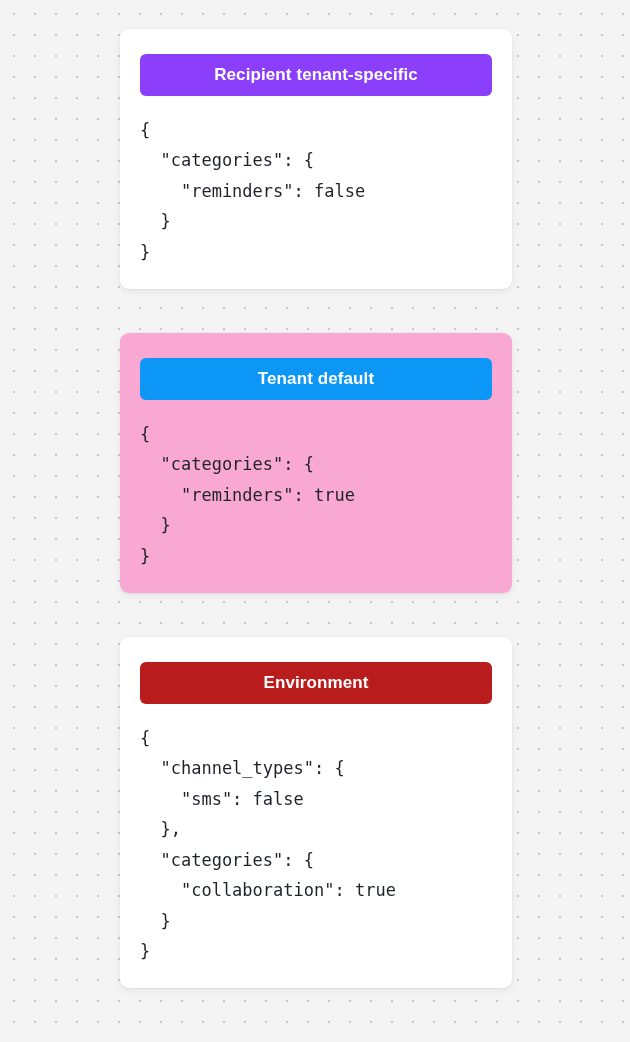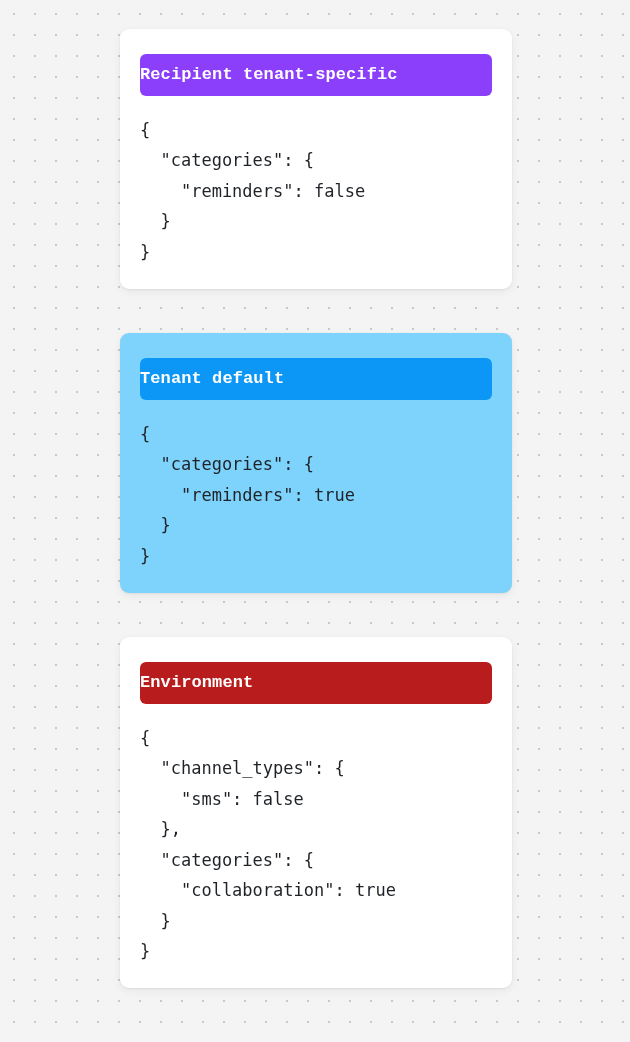--- a/index.html
+++ b/index.html
@@ -38,23 +38,23 @@
                 0 0 0 0.5px rgba(0,0,0,0.015);
   }
 
   .card-badge {
     display: block;
     box-sizing: border-box;
     width: 100%;
     height: 42px;
     line-height: 42px;
     border-radius: 6px;
-    text-align: left;
+    text-align: center;
     color: #ffffff;
-    font-family: Liberation Mono, monospace;
+    font-family: Liberation Sans, sans-serif;
     font-size: 17px;
     font-weight: 700;
     letter-spacing: 0.1px;
     white-space: nowrap;
     overflow: hidden;
   }
 
   .card-code {
     margin: 0;
     padding: 0;
@@ -75,21 +75,21 @@
 
   <section class="card" style="background-color: rgb(255, 255, 255);">
     <div class="card-badge" style="background-color: rgb(139, 63, 250);">Recipient tenant-specific</div>
     <pre class="card-code" style="color: rgb(31, 35, 40);">{
   "categories": {
     "reminders": false
   }
 }</pre>
   </section>
 
-  <section class="card" style="background-color: #7dd3fc;">
+  <section class="card" style="background-color: #f9a8d4;">
     <div class="card-badge" style="background-color: rgb(12, 150, 245);">Tenant default</div>
     <pre class="card-code" style="color: rgb(31, 35, 40);">{
   "categories": {
     "reminders": true
   }
 }</pre>
   </section>
 
   <section class="card" style="background-color: rgb(255, 255, 255);">
     <div class="card-badge" style="background-color: #b91c1c;">Environment</div>

